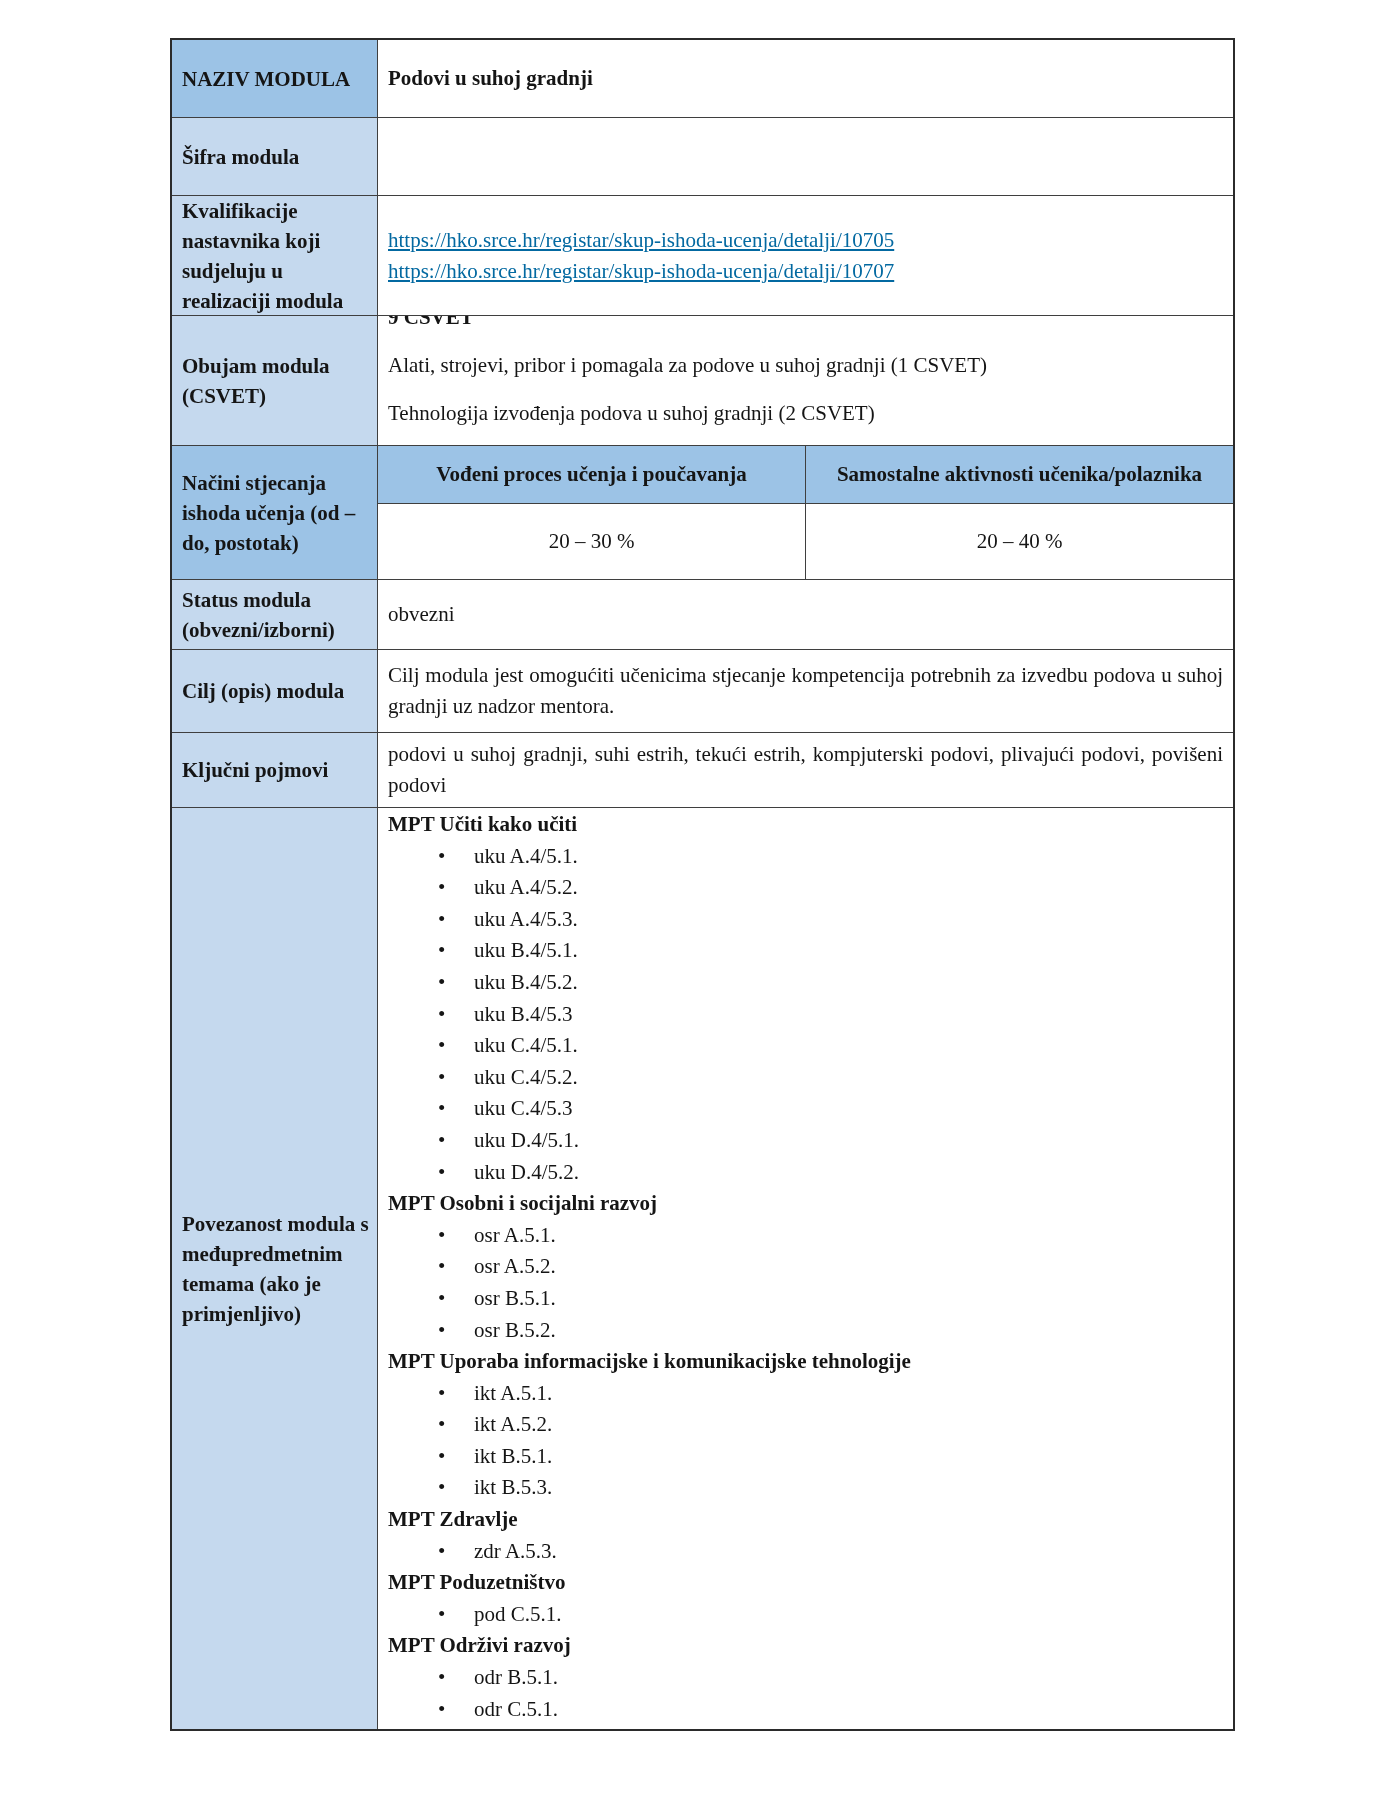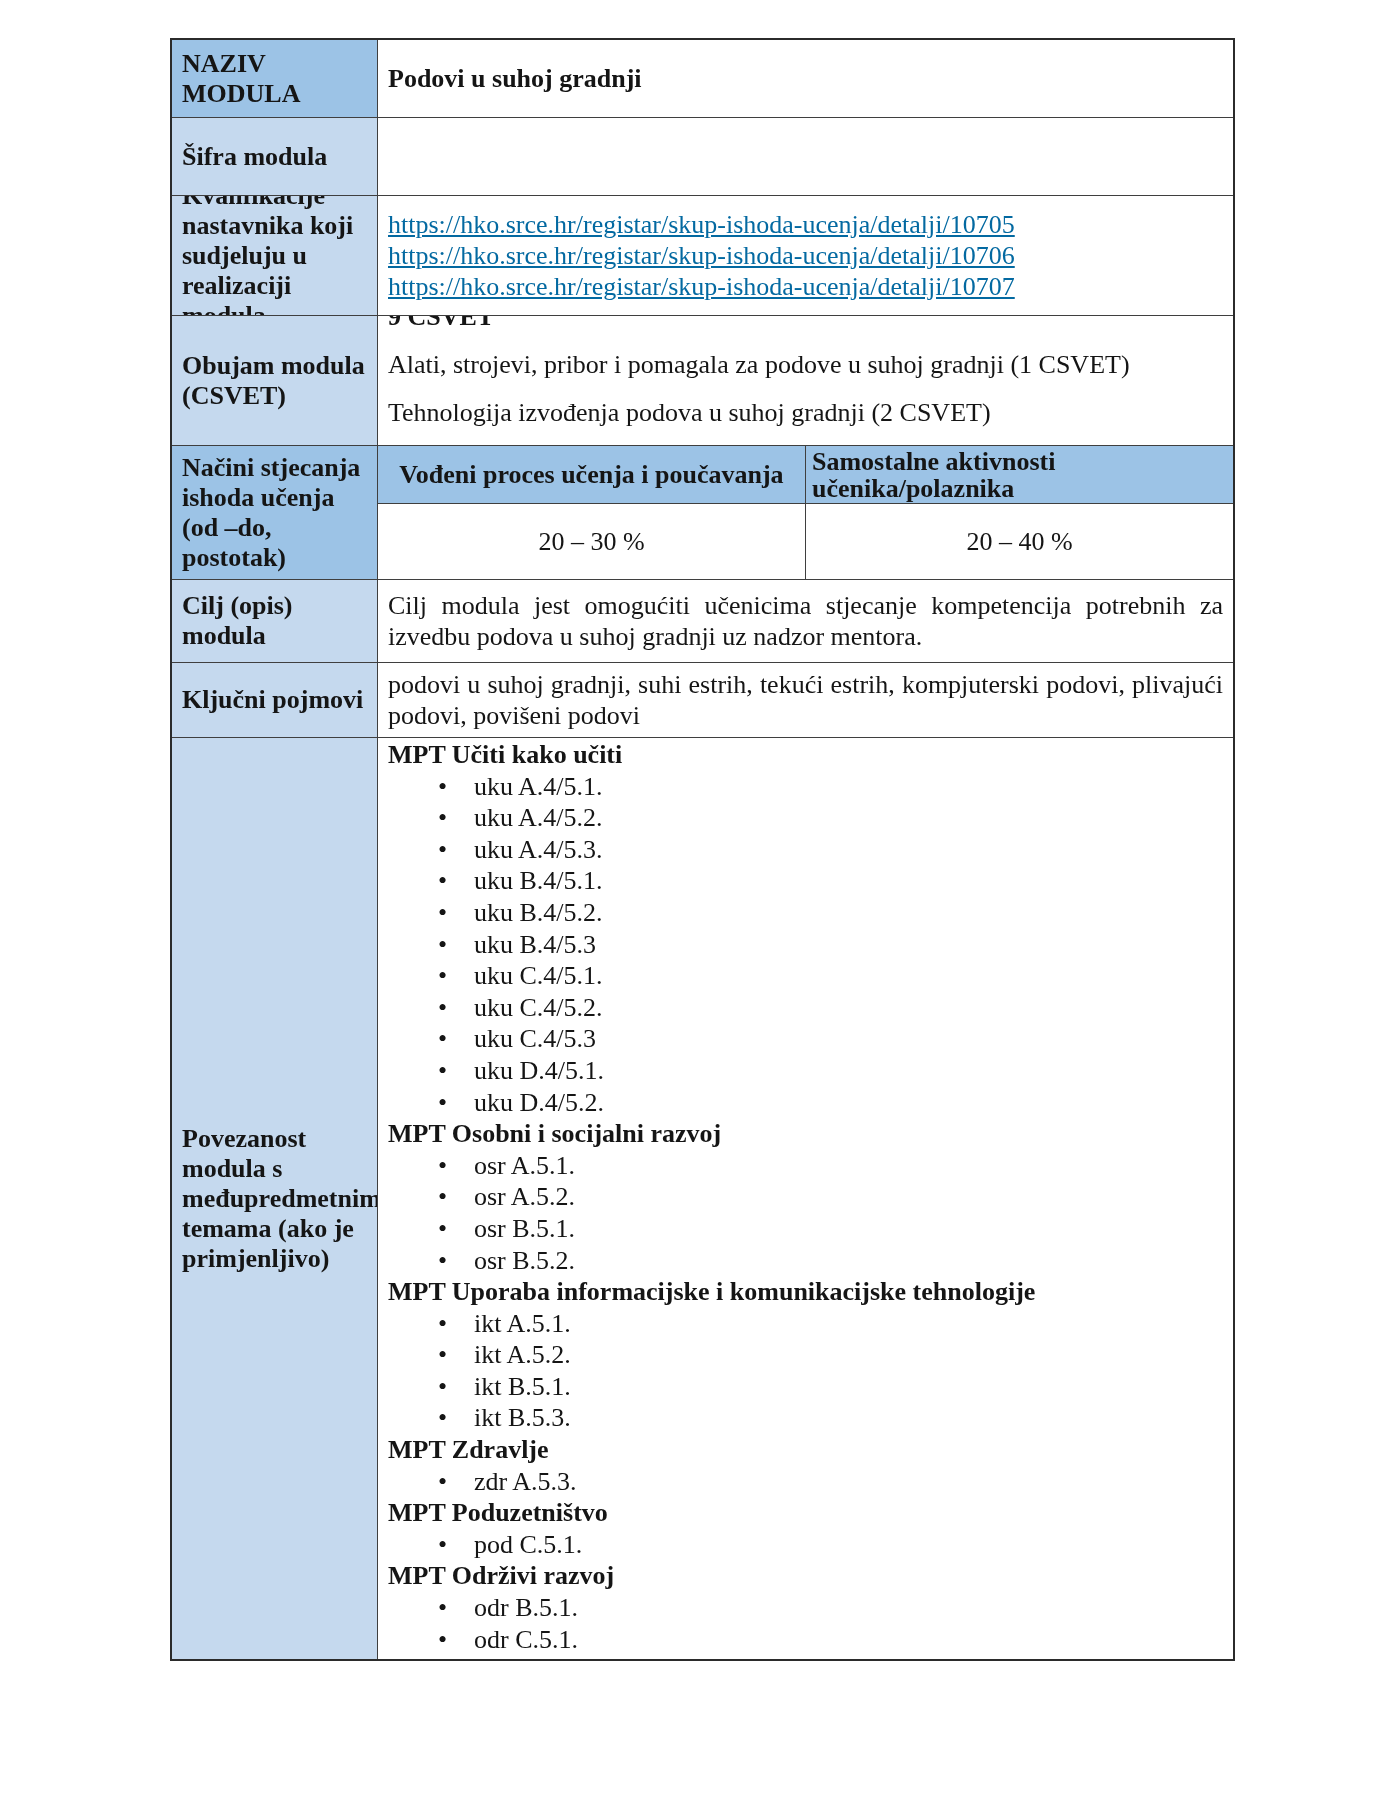--- a/index.html
+++ b/index.html
@@ -3,21 +3,21 @@
 <meta charset="utf-8">
 <style>
   html,body{margin:0;padding:0;background:#ffffff;}
   .page{
     position:relative;
     width:1386px;
     height:1797px;
     background:#ffffff;
     font-family:"Liberation Serif", serif;
     color:#151515;
-    font-size:26px;
+    font-size:21px;
   }
   .doc-table{
     position:absolute;
     left:170px;
     top:38px;
     width:1065px;
     border:2px solid #2b2b2b;
     box-sizing:border-box;
     background:#ffffff;
   }
@@ -109,21 +109,20 @@
 
     <div class="row h120">
       <div class="cell label">
         <span>Kvalifikacije nastavnika koji sudjeluju u realizaciji modula</span>
       </div>
       <div class="cell content">
         <div class="block">
 
             <a class="doclink">https://hko.srce.hr/registar/skup-ishoda-ucenja/detalji/10705</a>
 
-            <a class="doclink">https://hko.srce.hr/registar/skup-ishoda-ucenja/detalji/10706</a>
 
             <a class="doclink">https://hko.srce.hr/registar/skup-ishoda-ucenja/detalji/10707</a>
           </div>
       </div>
     </div>
 
     <div class="row h130">
       <div class="cell label">
         <span>Obujam modula (CSVET)</span>
       </div>
@@ -156,20 +155,28 @@
 
 
             <div class="subcol">
               <div class="subhead">Samostalne aktivnosti učenika/polaznika</div>
               <div class="subval">20 – 40 %</div>
             </div>
           </div>
       </div>
     </div>
 
+    <div class="row h70">
+      <div class="cell label">
+        <span>Status modula (obvezni/izborni)</span>
+      </div>
+      <div class="cell content">
+        <span>obvezni</span>
+      </div>
+    </div>
 
     <div class="row h83">
       <div class="cell label">
         <span>Cilj (opis) modula</span>
       </div>
       <div class="cell content">
         <div class="block justify">Cilj modula jest omogućiti učenicima stjecanje kompetencija potrebnih za izvedbu podova u suhoj gradnji uz nadzor mentora.</div>
       </div>
     </div>
 

